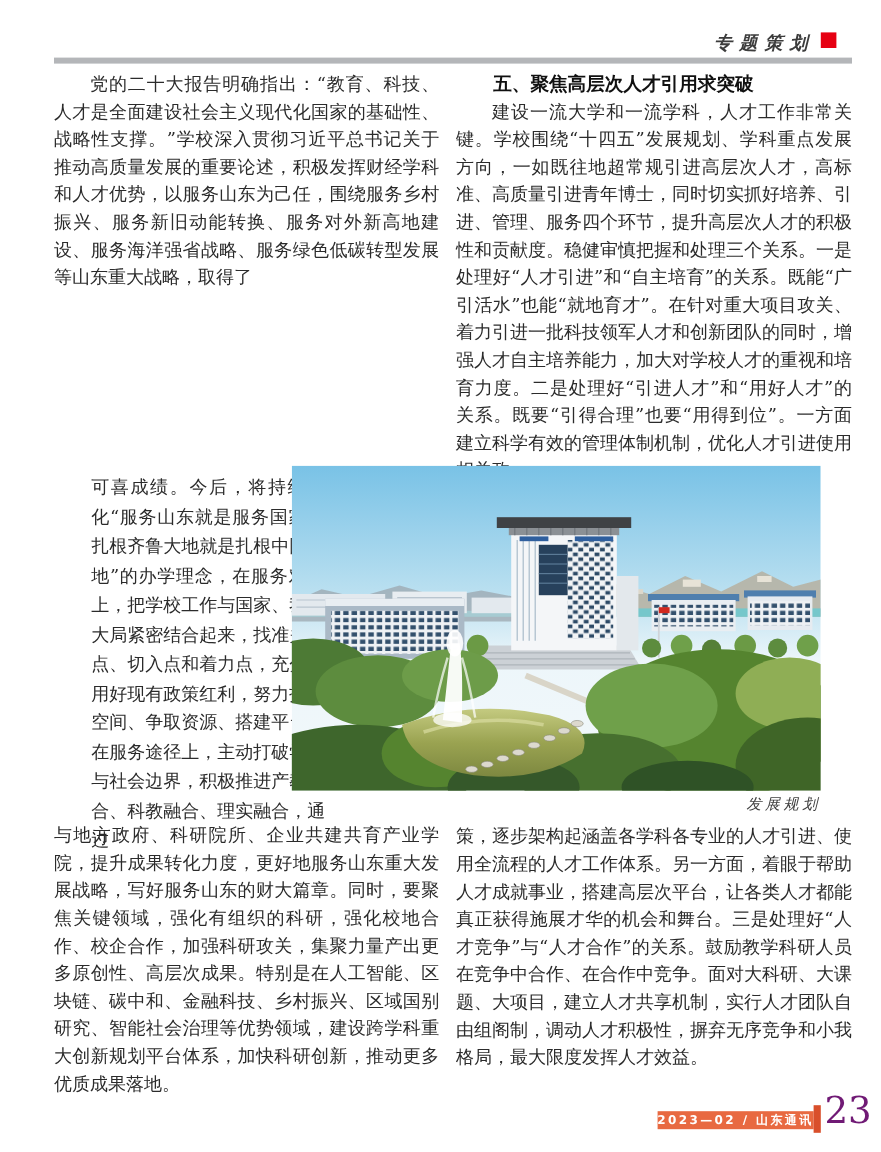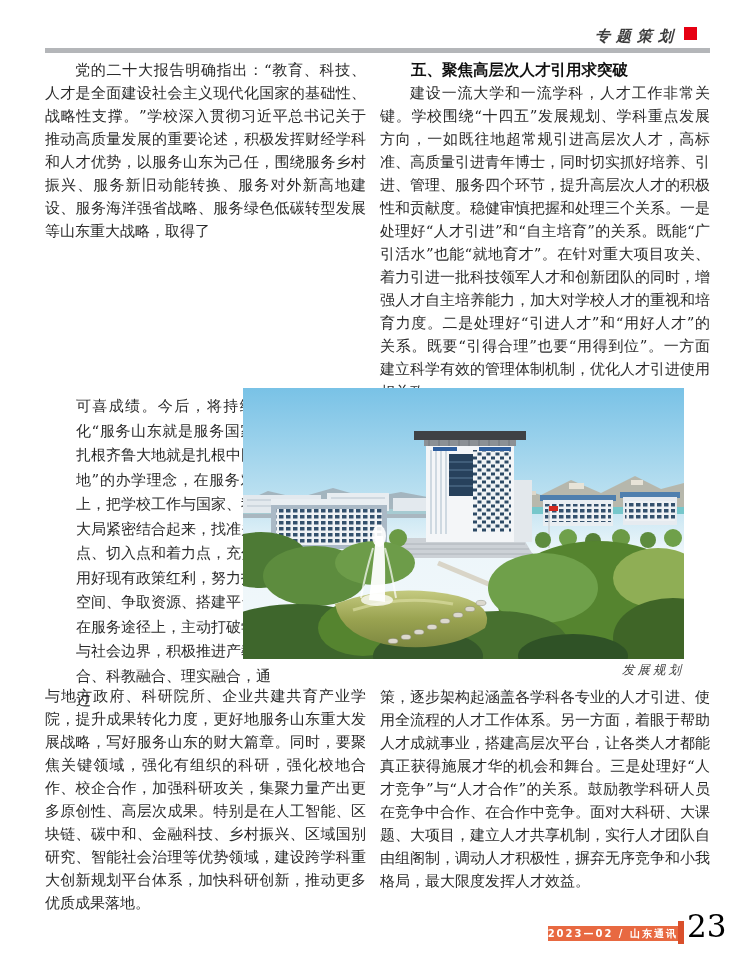--- a/index.html
+++ b/index.html
@@ -41,21 +41,21 @@
   .footer-bar{
     left:548px;top:926px;width:130px;height:15px;background:#e86941;
     display:flex;align-items:center;justify-content:flex-end;
   }
   .footer-bar span{
     font-family:"DejaVu Sans","Liberation Sans",sans-serif;font-weight:700;
     font-size:10px;letter-spacing:2px;color:#ffffff;white-space:nowrap;
   }
   .footer-accent{left:678px;top:921px;width:6px;height:23px;background:#d94f2b;}
   .page-number{
-    left:687px;top:909px;font-size:31px;line-height:34px;color:#000000;
+    left:687px;top:909px;font-size:31px;line-height:34px;color:#701a75;
     font-family:"DejaVu Serif","Liberation Serif",serif;
   }
 </style>
 </head>
 <body>
 
 <div class="abs header-row">
   <span class="header-label">专题策划</span>
   <span class="red-square"></span>
 </div>

